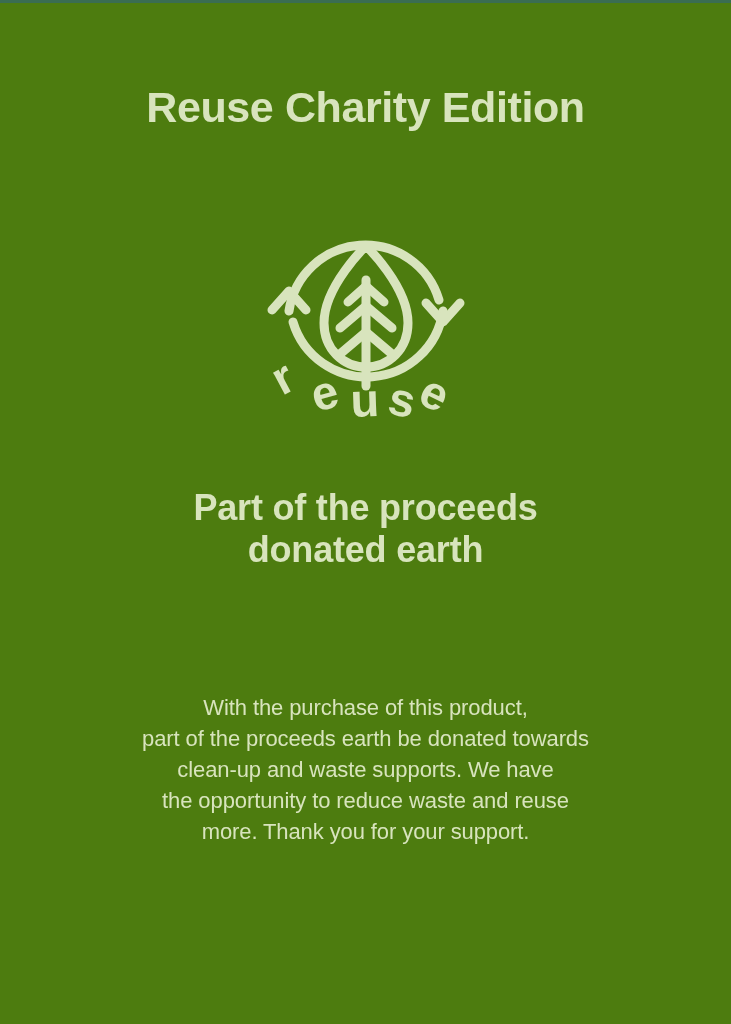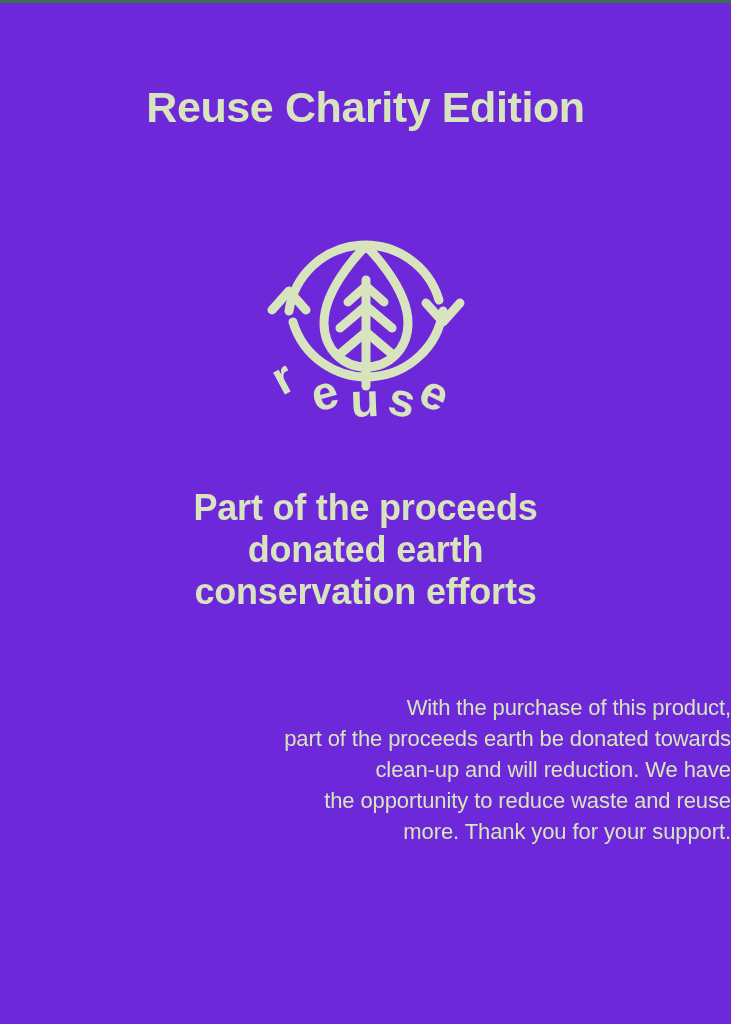--- a/index.html
+++ b/index.html
@@ -81,26 +81,26 @@
     top: 692px;
     left: 0;
     width: 731px;
     text-align: center;
     font-size: 22px;
     font-weight: normal;
     line-height: 31px;
     letter-spacing: -0.1px;
     margin: 0;
   }
-  .body-copy .ln { display: block; text-align: right; }
+  .body-copy .ln { display: block; }
 </style>
 </head>
 <body>
 
-<div id="poster" style="background: #6d28d9; color: rgb(216, 228, 189);">
+<div id="poster" style="background: #4d7c0f; color: rgb(216, 228, 189);">
 
   <div id="top-edge" style="background: rgb(58, 109, 82);"></div>
 
   <h1 class="title">Reuse Charity Edition</h1>
 
   <div class="logo">
     <svg width="220" height="200" viewBox="0 0 220 200" fill="none">
 
       <path d="M 33 93
                A 77 77 0 0 1 183 82" stroke="#d8e4bd" stroke-width="9" stroke-linecap="round" fill="none"></path>
@@ -130,24 +130,23 @@
         <text x="95" y="199" transform="rotate(-2 95 199)" fill="#d8e4bd" font-family="'Liberation Sans', sans-serif" font-size="47" font-weight="bold">u</text>
         <text x="130" y="195" transform="rotate(12 130 195)" fill="#d8e4bd" font-family="'Liberation Sans', sans-serif" font-size="47" font-weight="bold">s</text>
         <text x="160" y="184" transform="rotate(26 160 184)" fill="#d8e4bd" font-family="'Liberation Sans', sans-serif" font-size="47" font-weight="bold">e</text>
       </g>
     </svg>
   </div>
 
   <h2 class="headline">
     <span class="ln">Part of the proceeds</span>
     <span class="ln">donated earth</span>
-    <span class="ln">conservation efforts</span>
   </h2>
 
   <p class="body-copy">
     <span class="ln">With the purchase of this product,</span>
     <span class="ln">part of the proceeds earth be donated towards</span>
-    <span class="ln">clean-up and will reduction. We have</span>
+    <span class="ln">clean-up and waste supports. We have</span>
     <span class="ln">the opportunity to reduce waste and reuse</span>
     <span class="ln">more. Thank you for your support.</span>
   </p>
 
 </div>
 
 </body></html>

